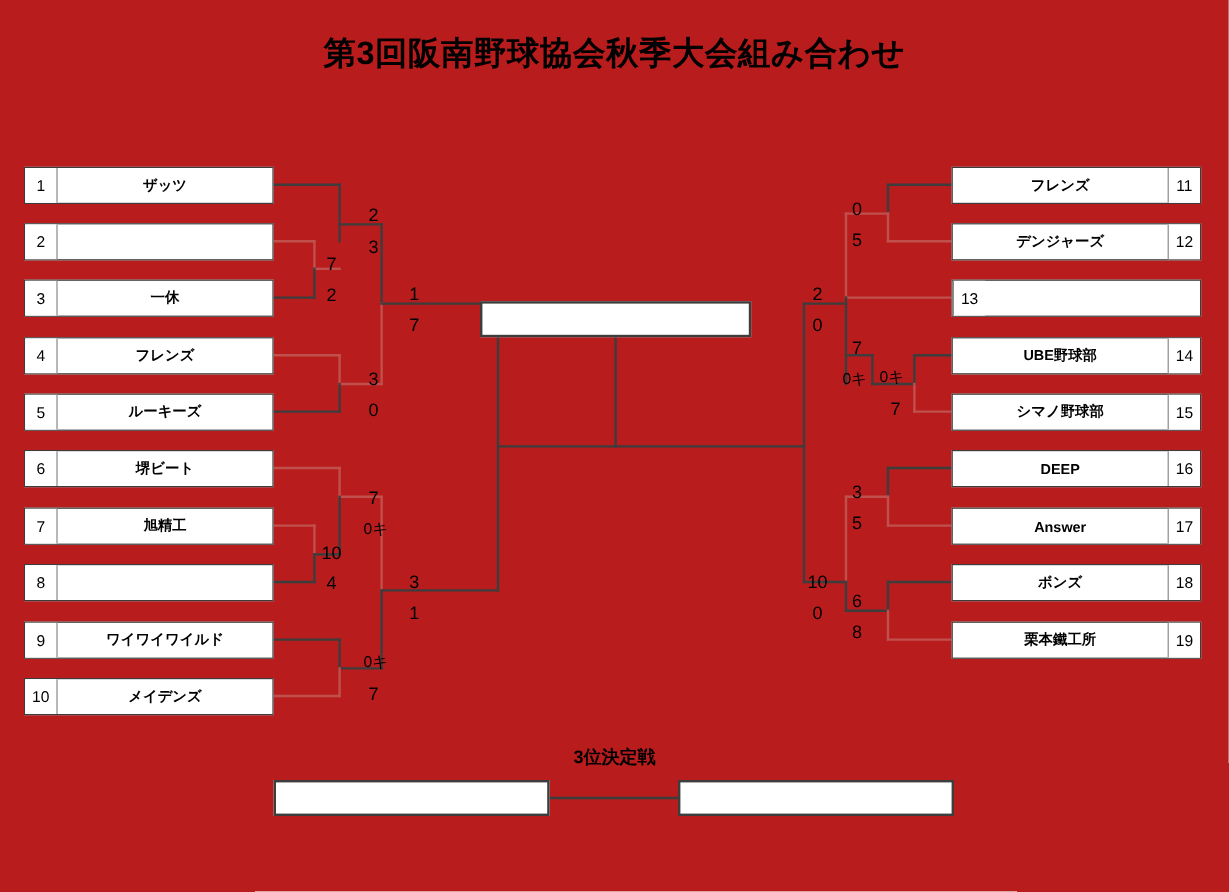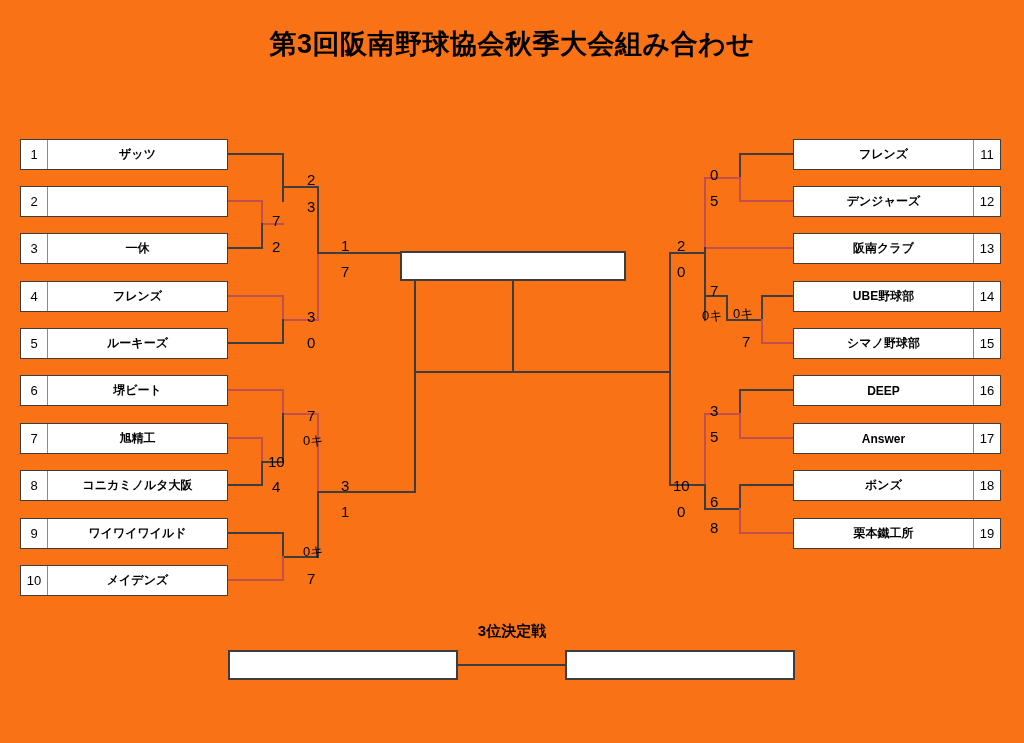--- a/index.html
+++ b/index.html
@@ -9,21 +9,21 @@
     background: #ffffff;
   }
   body {
     font-family: "Liberation Sans", "DejaVu Sans", sans-serif;
     color: #000000;
   }
   #page {
     position: relative;
     width: 1024px;
     height: 743px;
-    background: #f97316;
+    background: #b91c1c;
     overflow: hidden;
   }
   
   #tournament-title {
     position: absolute;
     left: 0;
     top: 26px;
     width: 1024px;
     text-align: center;
     font-size: 27px;
@@ -216,41 +216,39 @@
       <div class="team-box left" style="left: 20px; top: 375px; width: 208px;">
         <div class="team-seed">6</div>
         <div class="team-name">堺ビート</div>
       </div>
       <div class="team-box left" style="left: 20px; top: 423px; width: 208px;">
         <div class="team-seed">7</div>
         <div class="team-name">旭精工</div>
       </div>
       <div class="team-box left" style="left: 20px; top: 470px; width: 208px;">
         <div class="team-seed">8</div>
-        <div class="team-name">コニカミノルタ大阪</div>
       </div>
       <div class="team-box left" style="left: 20px; top: 518px; width: 208px;">
         <div class="team-seed">9</div>
         <div class="team-name">ワイワイワイルド</div>
       </div>
       <div class="team-box left" style="left: 20px; top: 565px; width: 208px;">
         <div class="team-seed">10</div>
         <div class="team-name">メイデンズ</div>
       </div>
       <div class="team-box right" style="left: 793px; top: 139px; width: 208px;">
         <div class="team-seed">11</div>
         <div class="team-name">フレンズ</div>
       </div>
       <div class="team-box right" style="left: 793px; top: 186px; width: 208px;">
         <div class="team-seed">12</div>
         <div class="team-name">デンジャーズ</div>
       </div>
       <div class="team-box right" style="left: 793px; top: 233px; width: 208px;">
         <div class="team-seed">13</div>
-        <div class="team-name">阪南クラブ</div>
       </div>
       <div class="team-box right" style="left: 793px; top: 281px; width: 208px;">
         <div class="team-seed">14</div>
         <div class="team-name">UBE野球部</div>
       </div>
       <div class="team-box right" style="left: 793px; top: 328px; width: 208px;">
         <div class="team-seed">15</div>
         <div class="team-name">シマノ野球部</div>
       </div>
       <div class="team-box right" style="left: 793px; top: 375px; width: 208px;">

